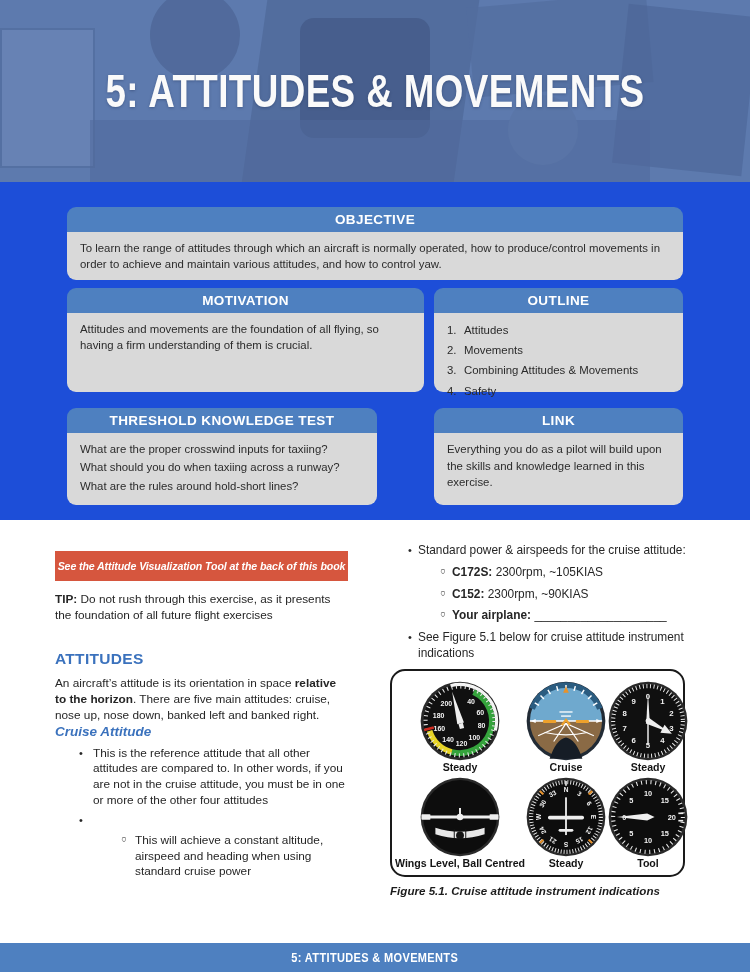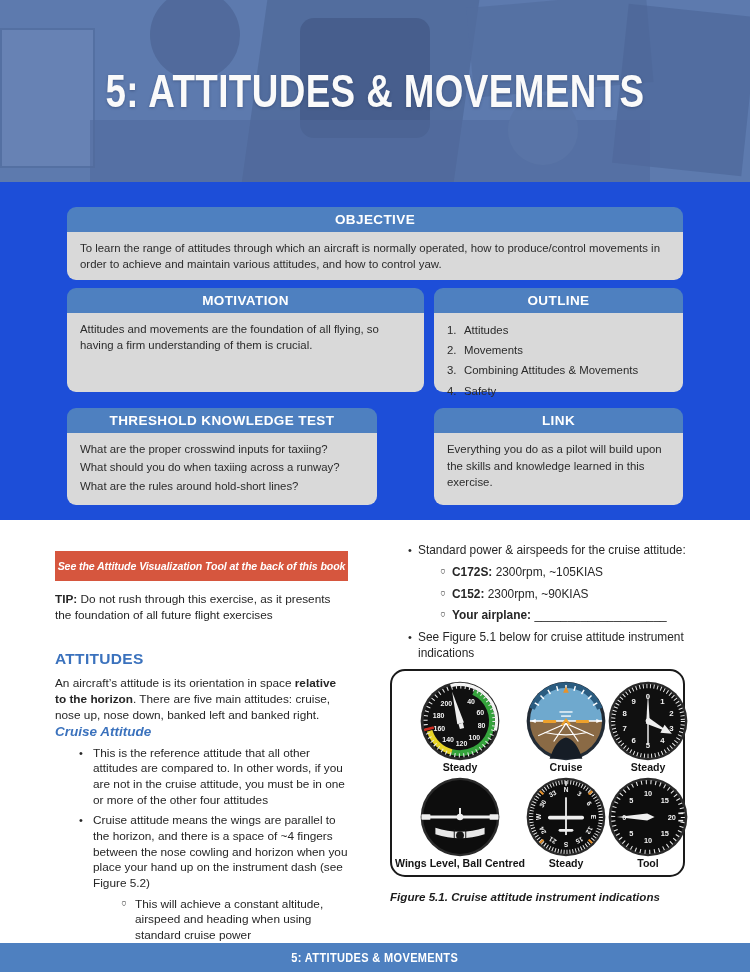--- a/index.html
+++ b/index.html
@@ -56,21 +56,21 @@
   .colR .b-row .mk { flex:0 0 16px; margin-left:2px; }
   .colR .b-row.sub .mk { flex:0 0 18px; margin-left:34px; }
   .colR .b-row { font-size:11.9px; margin-bottom:6px; }
 
   
   .fig { margin-top:7px; margin-left:-10px; width:295px; border:2.5px solid #1a1a1a; border-radius:15px; background:#fff; padding:9px 3px 6px; display:grid; grid-template-columns:repeat(3,1fr); row-gap:3px; }
   .gcell { text-align:center; }
   .gauge { width:82px; height:82px; display:block; margin:0 auto; }
   .glabel { font-size:10.6px; font-weight:bold; color:#141414; white-space:nowrap; margin-top:-1px; }
   .fig svg text { font-family:"Liberation Sans", sans-serif; font-weight:bold; fill:#f2f2f2; }
-  .caption { margin-top:13px; margin-left:-10px; font-weight:bold; font-style:italic; font-size:11.6px; color:#1c1c1c; }
+  .caption { margin-top:7px; margin-left:-10px; font-weight:bold; font-style:italic; font-size:11.6px; color:#1c1c1c; }
 
   
   .footer { position:absolute; left:0; top:943px; width:750px; height:29px; background:#4e80c0; display:flex; align-items:center; justify-content:center; }
   .footer span { color:#fff; font-weight:bold; font-size:12.5px; letter-spacing:.4px; transform:scaleX(.88); white-space:nowrap; }
 </style>
 </head>
 <body>
 
 <div class="page">
 
@@ -157,21 +157,20 @@
 
     <div class="h-cruise">Cruise Attitude</div>
 
     <div class="bullets">
       <div class="b-row">
         <span class="mk">•</span>
         <span>This is the reference attitude that all other attitudes are compared to. In other words, if you are not in the cruise attitude, you must be in one or more of the other four attitudes</span>
       </div>
       <div class="b-row">
         <span class="mk">•</span>
-        <span>Cruise attitude means the wings are parallel to the horizon, and there is a space of ~4 fingers between the nose cowling and horizon when you place your hand up on the instrument dash (see Figure 5.2)</span>
       </div>
       <div class="b-row sub">
         <span class="mk">○</span>
         <span>This will achieve a constant altitude, airspeed and heading when using standard cruise power</span>
       </div>
     </div>
   </div>
 
   <div class="colR">
     <div class="b-row">

